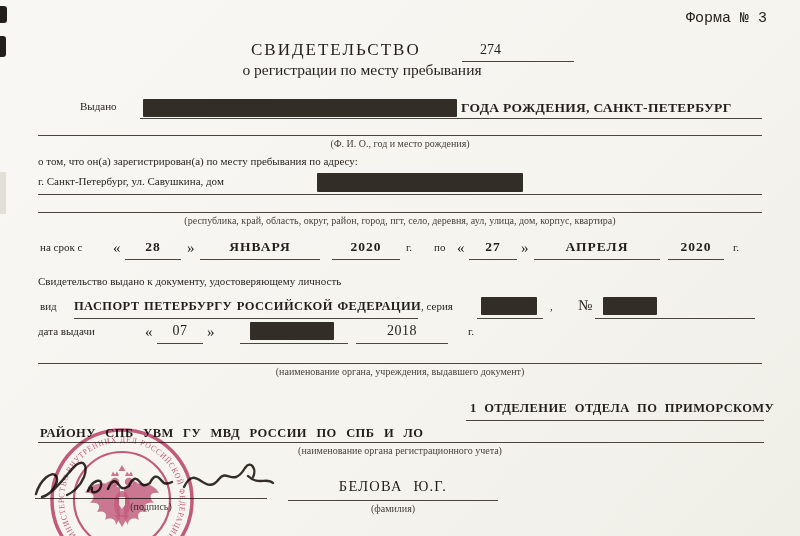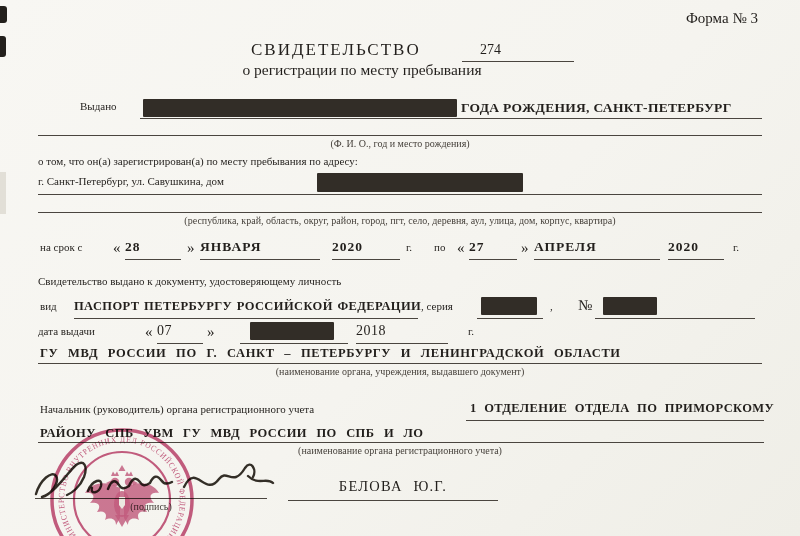--- a/index.html
+++ b/index.html
@@ -8,39 +8,39 @@
     position:relative;width:800px;height:536px;overflow:hidden;
     background:linear-gradient(135deg,#f8f7f3 0%,#f5f4ef 55%,#efeee7 100%);
     font-family:"Liberation Serif","DejaVu Serif",serif;
     color:#221f1c;
   }
   .abs{position:absolute;}
   .lbl{font-size:11px;line-height:20px;white-space:nowrap;}
   .capc{font-size:10px;color:#46413b;text-align:center;}
   .caps{font-weight:bold;font-size:12.5px;letter-spacing:.4px;word-spacing:4px;white-space:nowrap;}
   .hline{border-top:1.5px solid #4a453f;height:0;}
-  .seg{position:absolute;height:23px;border-bottom:1.5px solid #4a453f;text-align:left;}
+  .seg{position:absolute;height:23px;border-bottom:1.5px solid #4a453f;text-align:center;}
   .segval{font-weight:bold;font-size:13.5px;letter-spacing:1px;line-height:22px;white-space:nowrap;}
   .segval2{font-size:14px;line-height:22px;letter-spacing:.5px;white-space:nowrap;}
   .redact{position:absolute;background:#322d27;border-radius:1px;}
   .quote{font-size:15px;line-height:22px;}
   .title-main{font-size:17px;letter-spacing:2px;font-weight:normal;white-space:nowrap;}
   .stamp-svg{mix-blend-mode:multiply;opacity:.92;}
   .sig-svg{mix-blend-mode:multiply;}
 </style>
 </head>
 <body>
 
 <div class="page">
 
   <div class="abs" style="left:0;top:6px;width:7px;height:17px;background:#23201c;border-radius:0 3px 3px 0;"></div>
   <div class="abs" style="left:0;top:36px;width:6px;height:21px;background:#23201c;border-radius:0 3px 3px 0;"></div>
   <div class="abs" style="left:0;top:172px;width:6px;height:42px;background:#d9d6cc;opacity:.7;"></div>
 
-  <div class="abs" style="left:686px;top:10px;font-size:15px;">Форма № 3</div>
+  <div class="abs" style="left:686px;top:10px;font-size:15px;font-family:Liberation Mono, monospace;">Форма № 3</div>
 
   <div class="abs title-main" style="left:251px;top:40px;">СВИДЕТЕЛЬСТВО</div>
   <div class="abs" style="left:462px;top:40px;width:112px;height:21px;border-bottom:1.5px solid #4a453f;">
     <span style="font-size:14px;padding-left:18px;">274</span>
   </div>
   <div class="abs" style="left:233px;top:61px;width:258px;text-align:center;font-size:15.5px;">о регистрации по месту пребывания</div>
 
   <div class="abs lbl" style="left:80px;top:96px;">Выдано</div>
   <div class="abs" style="left:140px;top:94px;width:622px;height:24px;border-bottom:1.5px solid #4a453f;">
     <div class="redact" style="left:3px;top:5px;width:314px;height:18px;"></div>
@@ -96,36 +96,35 @@
     <span class="abs quote" style="left:145px;top:1px;">«</span>
     <div class="seg" style="left:157px;width:46px;"><span class="segval2">07</span></div>
     <span class="abs quote" style="left:207px;top:1px;">»</span>
     <div class="seg" style="left:240px;width:108px;">
         <div class="redact" style="left:10px;top:2px;width:84px;height:18px;"></div>
       </div>
     <div class="seg" style="left:356px;width:92px;"><span class="segval2">2018</span></div>
     <span class="abs lbl" style="left:468px;top:1px;">г.</span>
   </div>
 
-  <div class="abs caps" style="left:40px;top:346px;word-spacing:6px;letter-spacing:.6px;">ГУ МВД РОССИИ ПО Г. САНКТ – ПЕТЕРБУРГУ И ЛЕНИНГРАДСКОЙ ОБЛАСТИ</div>
   <div class="abs hline" style="left:38px;top:363px;width:724px;"></div>
   <div class="abs capc" style="left:38px;top:366px;width:724px;">(наименование органа, учреждения, выдавшего документ)</div>
 
-  <div class="abs lbl" style="left:40px;top:399px;">Начальник (руководитель) органа регистрационного учета</div>
   <div class="seg" style="left:466px;top:397px;width:298px;text-align:left;">
     <span class="caps" style="line-height:22px;padding-left:4px;">1 ОТДЕЛЕНИЕ ОТДЕЛА ПО ПРИМОРСКОМУ</span>
   </div>
   <div class="abs caps" style="left:40px;top:426px;word-spacing:6px;">РАЙОНУ СПБ УВМ ГУ МВД РОССИИ ПО СПБ И ЛО</div>
   <div class="abs hline" style="left:38px;top:442px;width:726px;"></div>
   <div class="abs capc" style="left:38px;top:445px;width:724px;">(наименование органа регистрационного учета)</div>
 
   <div class="abs" style="left:35px;top:476px;width:232px;height:22px;border-bottom:1.5px solid #4a453f;"></div>
   <div class="abs capc" style="left:35px;top:501px;width:232px;">(подпись)</div>
 
   <div class="abs" style="left:288px;top:478px;width:210px;height:22px;border-bottom:1.5px solid #4a453f;text-align:center;font-size:14.5px;letter-spacing:1.2px;word-spacing:6px;">БЕЛОВА Ю.Г.</div>
+  <div class="abs capc" style="left:288px;top:503px;width:210px;">(фамилия)</div>
 
   <svg class="abs stamp-svg" style="left:36px;top:422px;" width="172" height="150" viewBox="0 0 172 150">
     <defs>
       <path id="ring-path" d="M 45,119 A 58,58 0 1 1 127,119" fill="none"></path>
       <path id="num-path" d="M 46,108 A 50,50 0 0 0 126,108" fill="none"></path>
     </defs>
     <circle cx="86" cy="78" r="70" fill="none" stroke="#c4517a" stroke-width="3.5"></circle>
     <circle cx="86" cy="78" r="48" fill="none" stroke="#c4517a" stroke-width="2.2"></circle>
     <text font-family="Liberation Serif, serif" font-size="8.2" fill="#c4517a" letter-spacing="1" textLength="268" lengthAdjust="spacingAndGlyphs">
       <textPath href="#ring-path">МИНИСТЕРСТВО ВНУТРЕННИХ ДЕЛ РОССИЙСКОЙ ФЕДЕРАЦИИ</textPath>

